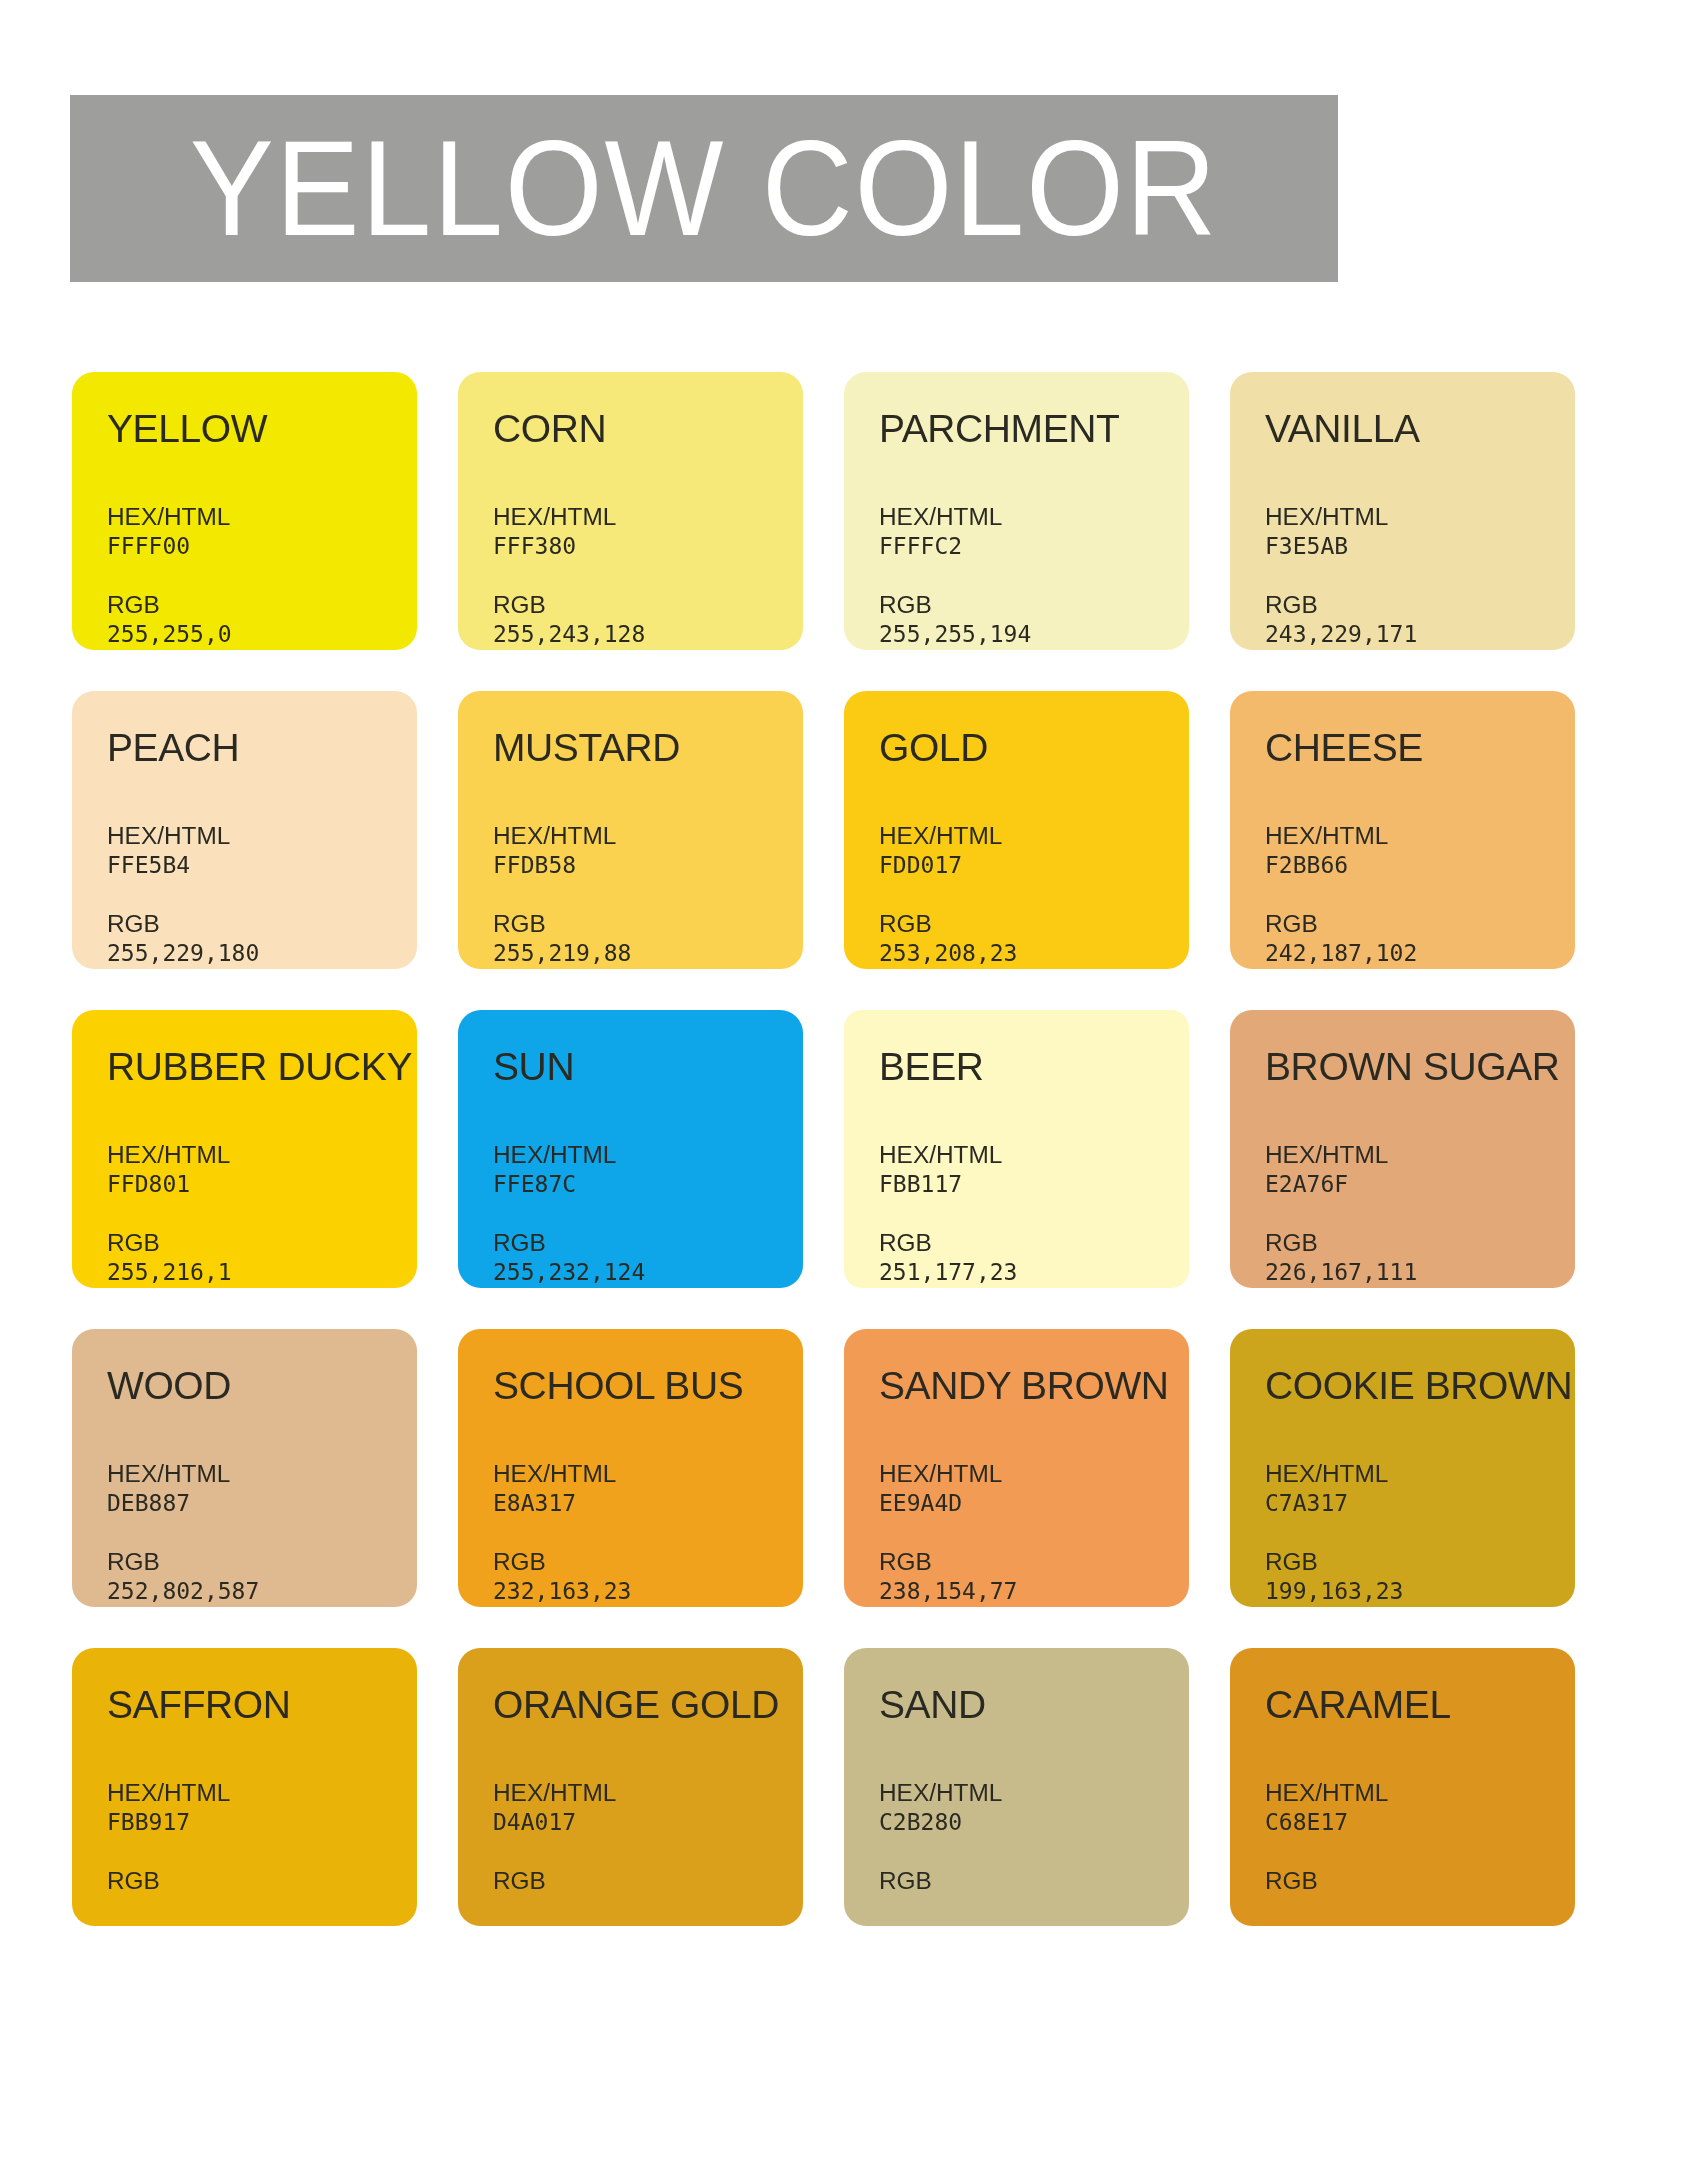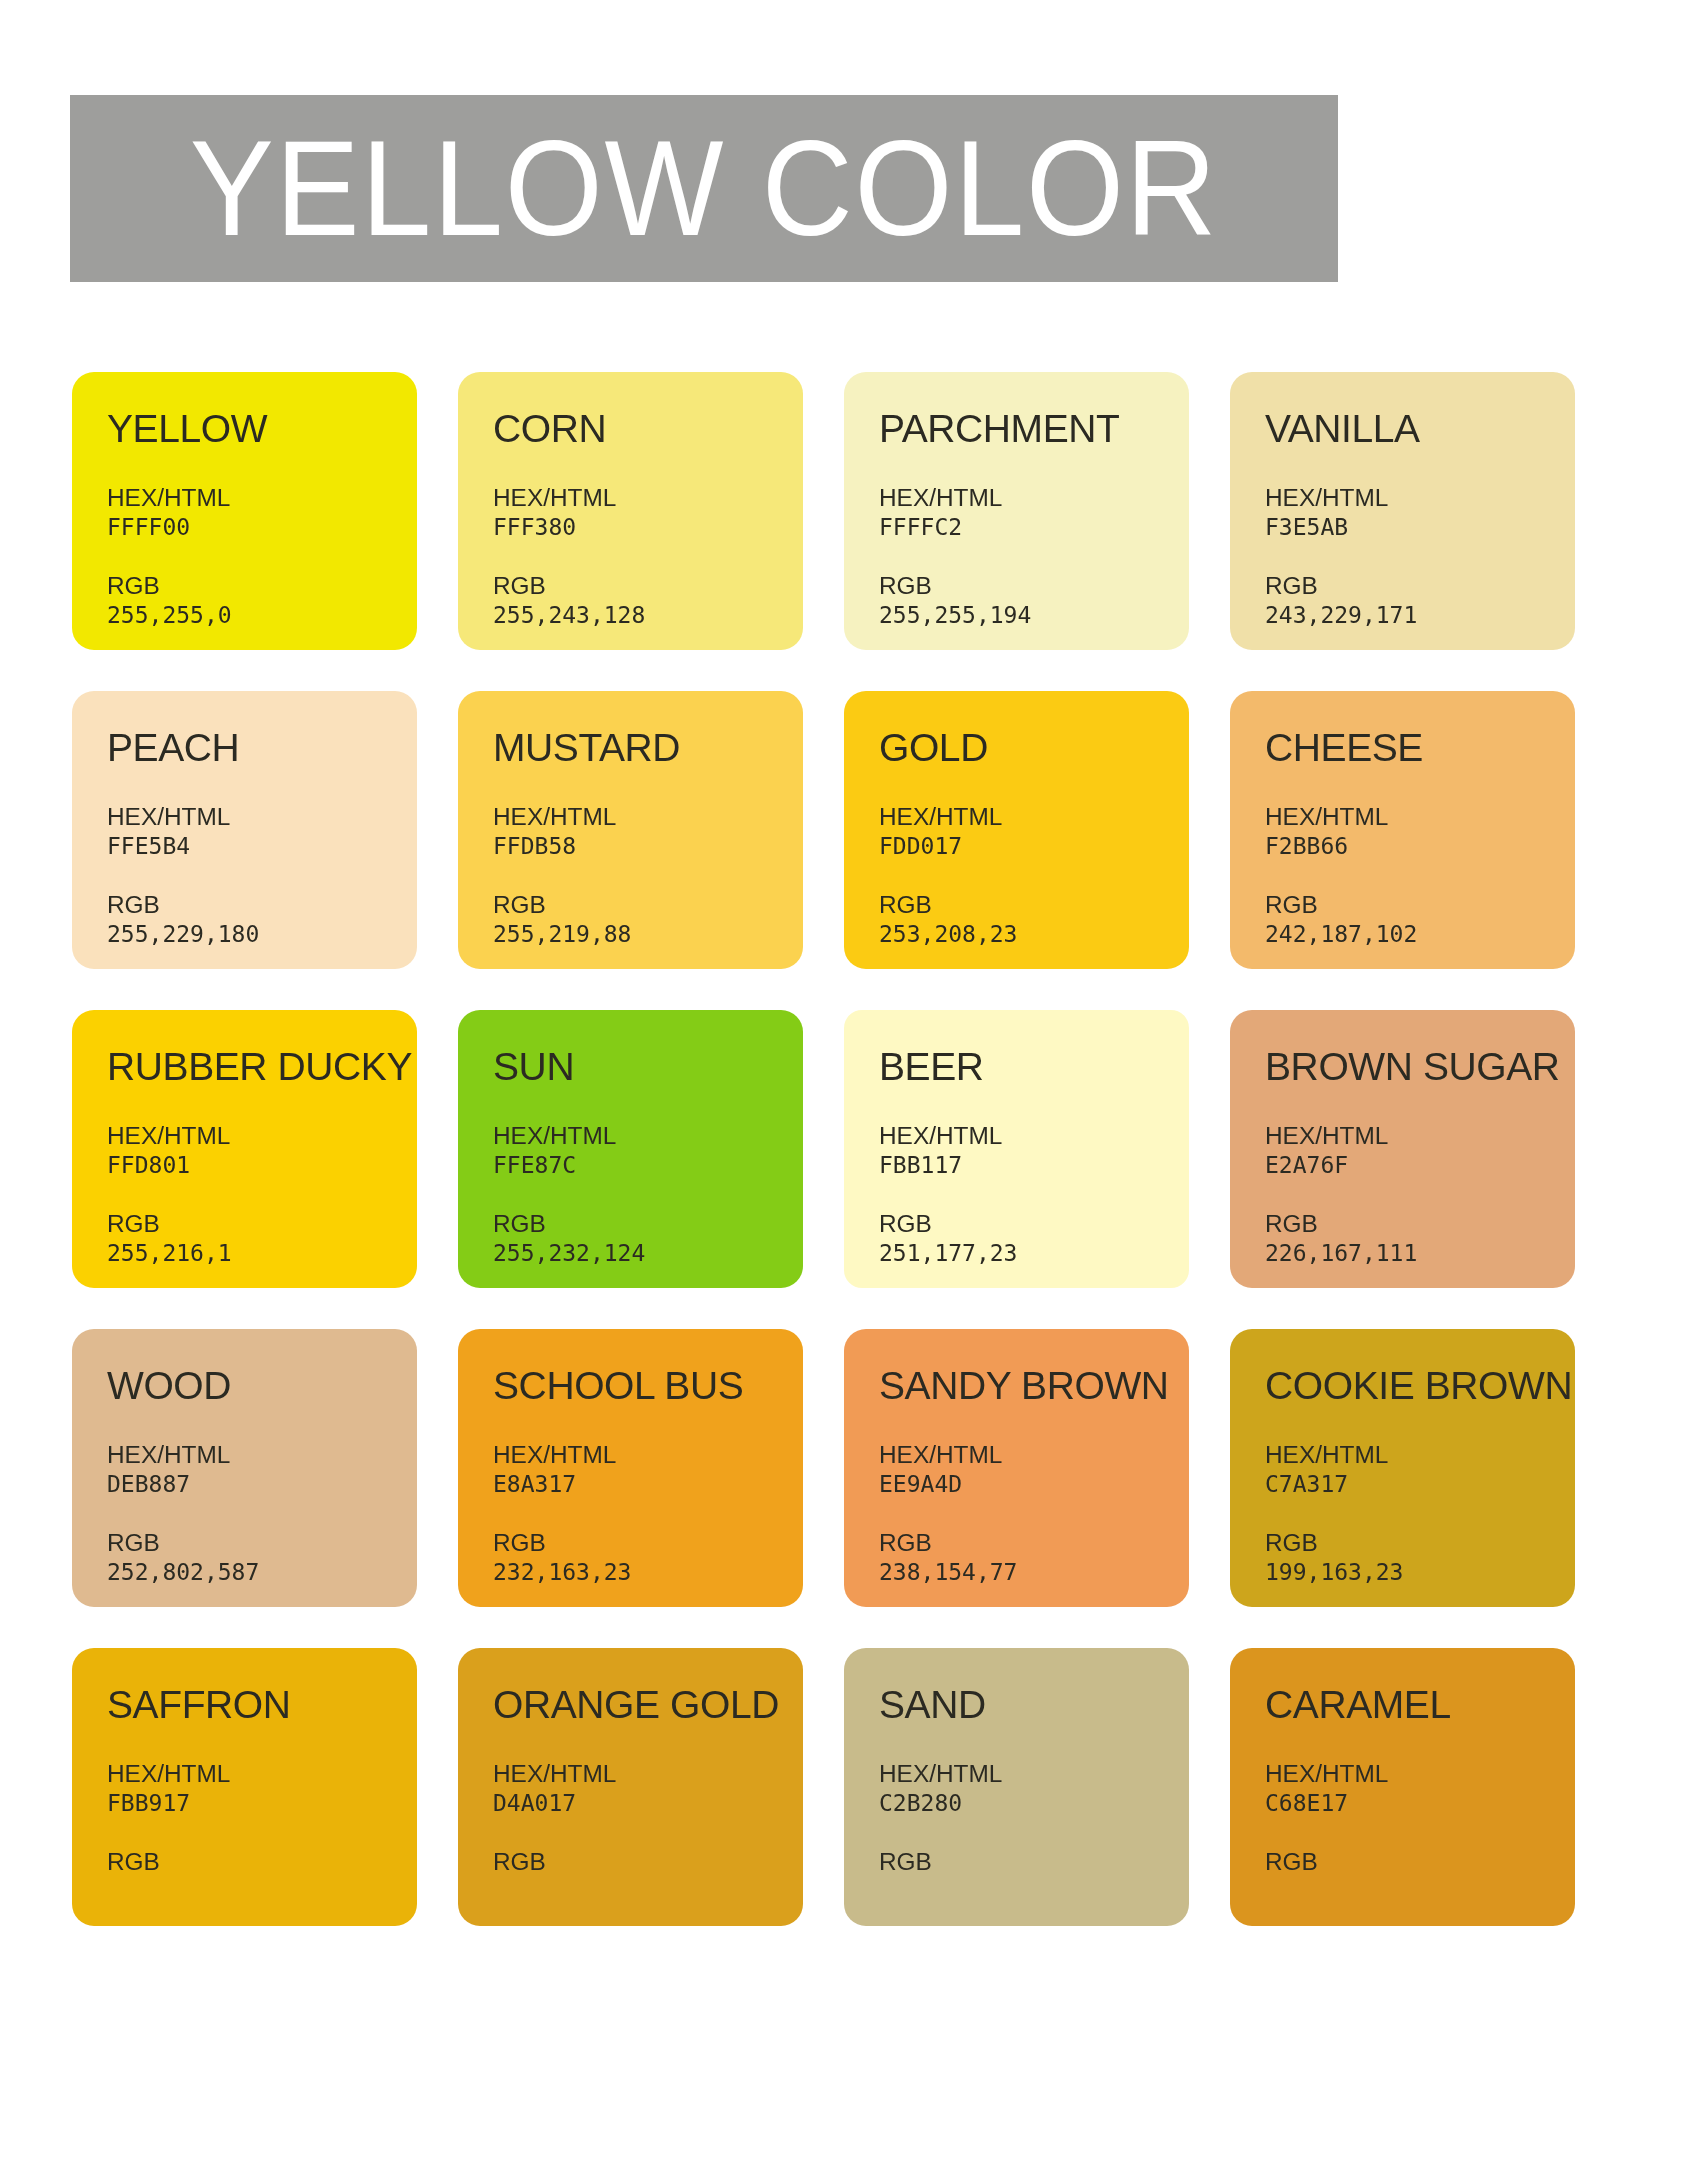--- a/index.html
+++ b/index.html
@@ -58,21 +58,21 @@
   .card-title {
     font-family:"Liberation Sans", sans-serif;
     font-size:39px;
     font-weight:400;
     color:#2b2a22;
     line-height:1;
     white-space:nowrap;
     letter-spacing:-0.4px;
   }
   .card-field {
-    margin-top:35px;
+    margin-top:54px;
   }
   .card-field.second { margin-top:30px; }
   .field-label {
     font-family:"Liberation Sans", sans-serif;
     font-size:24.4px;
     font-weight:400;
     color:#2b2a22;
     line-height:1.22;
     white-space:nowrap;
   }
@@ -189,21 +189,21 @@
         <div class="card-title">RUBBER DUCKY</div>
         <div class="card-field">
           <div class="field-label">HEX/HTML</div>
           <div class="field-value">FFD801</div>
         </div>
         <div class="card-field second">
           <div class="field-label">RGB</div>
           <div class="field-value">255,216,1</div>
         </div>
       </div>
-      <div class="card" style="background: #84cc16;">
+      <div class="card" style="background: #0ea5e9; border-radius: 23px;">
         <div class="card-title">SUN</div>
         <div class="card-field">
           <div class="field-label">HEX/HTML</div>
           <div class="field-value">FFE87C</div>
         </div>
         <div class="card-field second">
           <div class="field-label">RGB</div>
           <div class="field-value">255,232,124</div>
         </div>
       </div>

